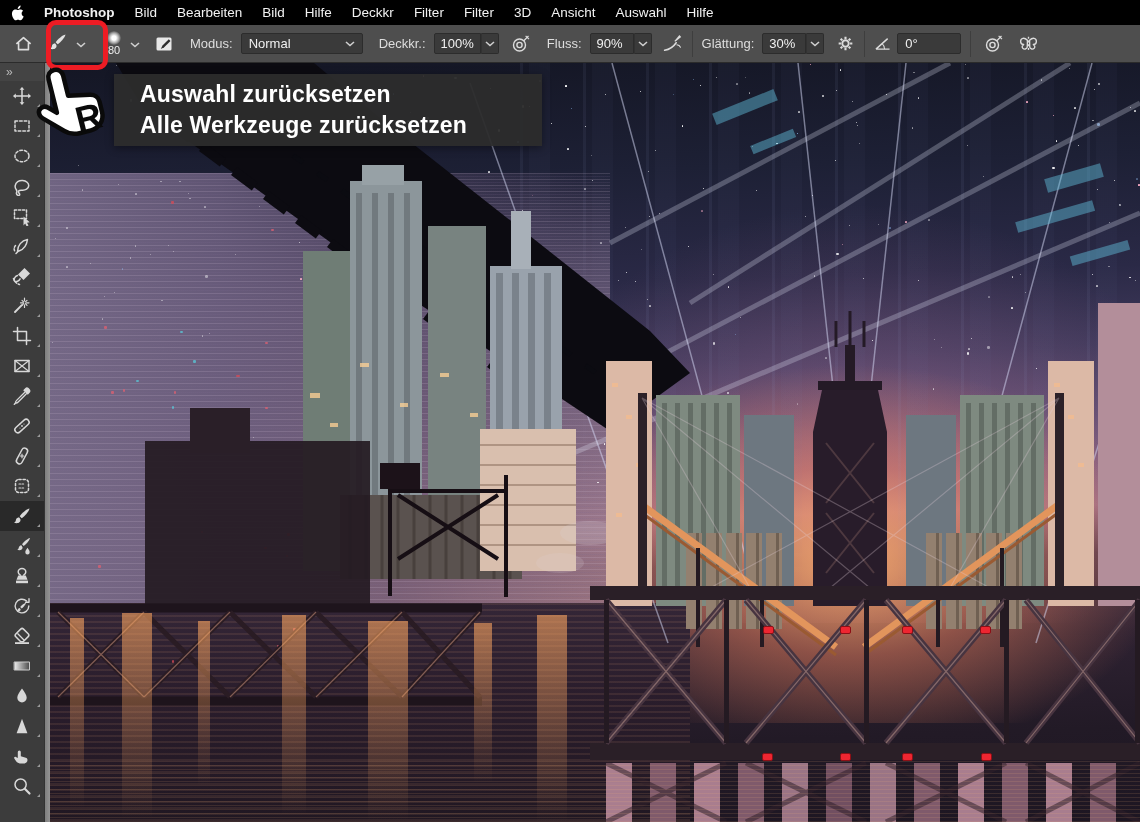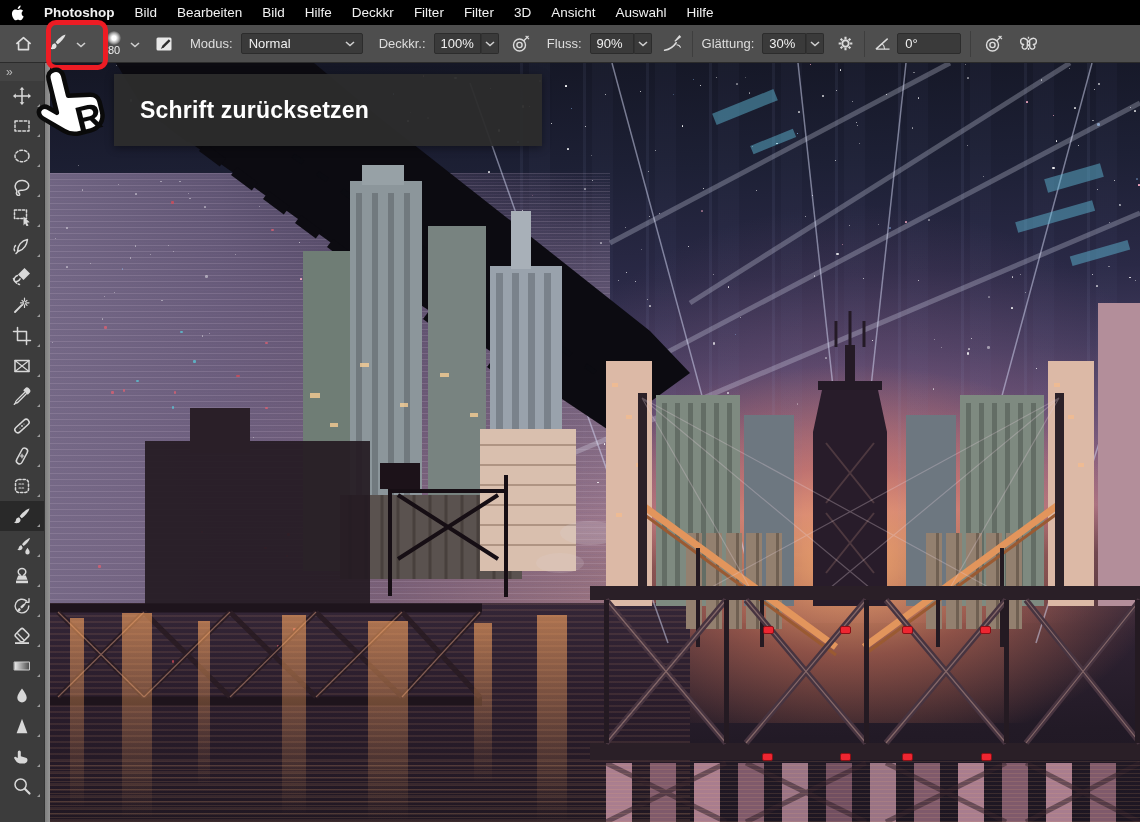--- a/index.html
+++ b/index.html
@@ -901,21 +901,22 @@
         <div class="handle" style="left: 712px; top: 690px; background: rgb(238, 38, 49); border: 1px solid rgb(140, 16, 22);"></div>
         <div class="handle" style="left: 790px; top: 690px; background: rgb(238, 38, 49); border: 1px solid rgb(140, 16, 22);"></div>
         <div class="handle" style="left: 852px; top: 690px; background: rgb(238, 38, 49); border: 1px solid rgb(140, 16, 22);"></div>
         <div class="handle" style="left: 931px; top: 690px; background: rgb(238, 38, 49); border: 1px solid rgb(140, 16, 22);"></div>
       </div>
   </div>
 
   <div class="red-highlight"></div>
 
   <div class="tooltip">
-    <div class="tt-line">Schrift zurücksetzen</div>
+    <div class="tt-line">Auswahl zurücksetzen</div>
+    <div class="tt-line">Alle Werkzeuge zurücksetzen</div>
   </div>
 
   <div class="hand-cursor">
     <svg viewBox="0 0 110 124" width="110" height="124">
       <g transform="rotate(-14 55 62)">
         <path d="M37 6c-4.5 0-7.5 3.2-7.5 7.8v34.5l-7.6-7.4c-3.6-3.5-9.9-1.2-9.9 3.7 0 2.2.9 4.1 2.5 5.6l17.8 17.5c3.8 3.7 8.9 5.8 14.2 5.8h11.8c8.4 0 15.2-6.8 15.2-15.2V47.5c0-4.6-3.2-8-7.8-8.9l-21.2-4.2V13.8C44.5 9.2 41.5 6 37 6z" fill="#ffffff" stroke="#0a0a0a" stroke-width="4.5" stroke-linejoin="round"></path>
         <text x="46" y="73" font-size="36" font-weight="bold" fill="#0a0a0a" font-family="'Liberation Sans',sans-serif">R</text>
       </g>
     </svg>
   </div>

